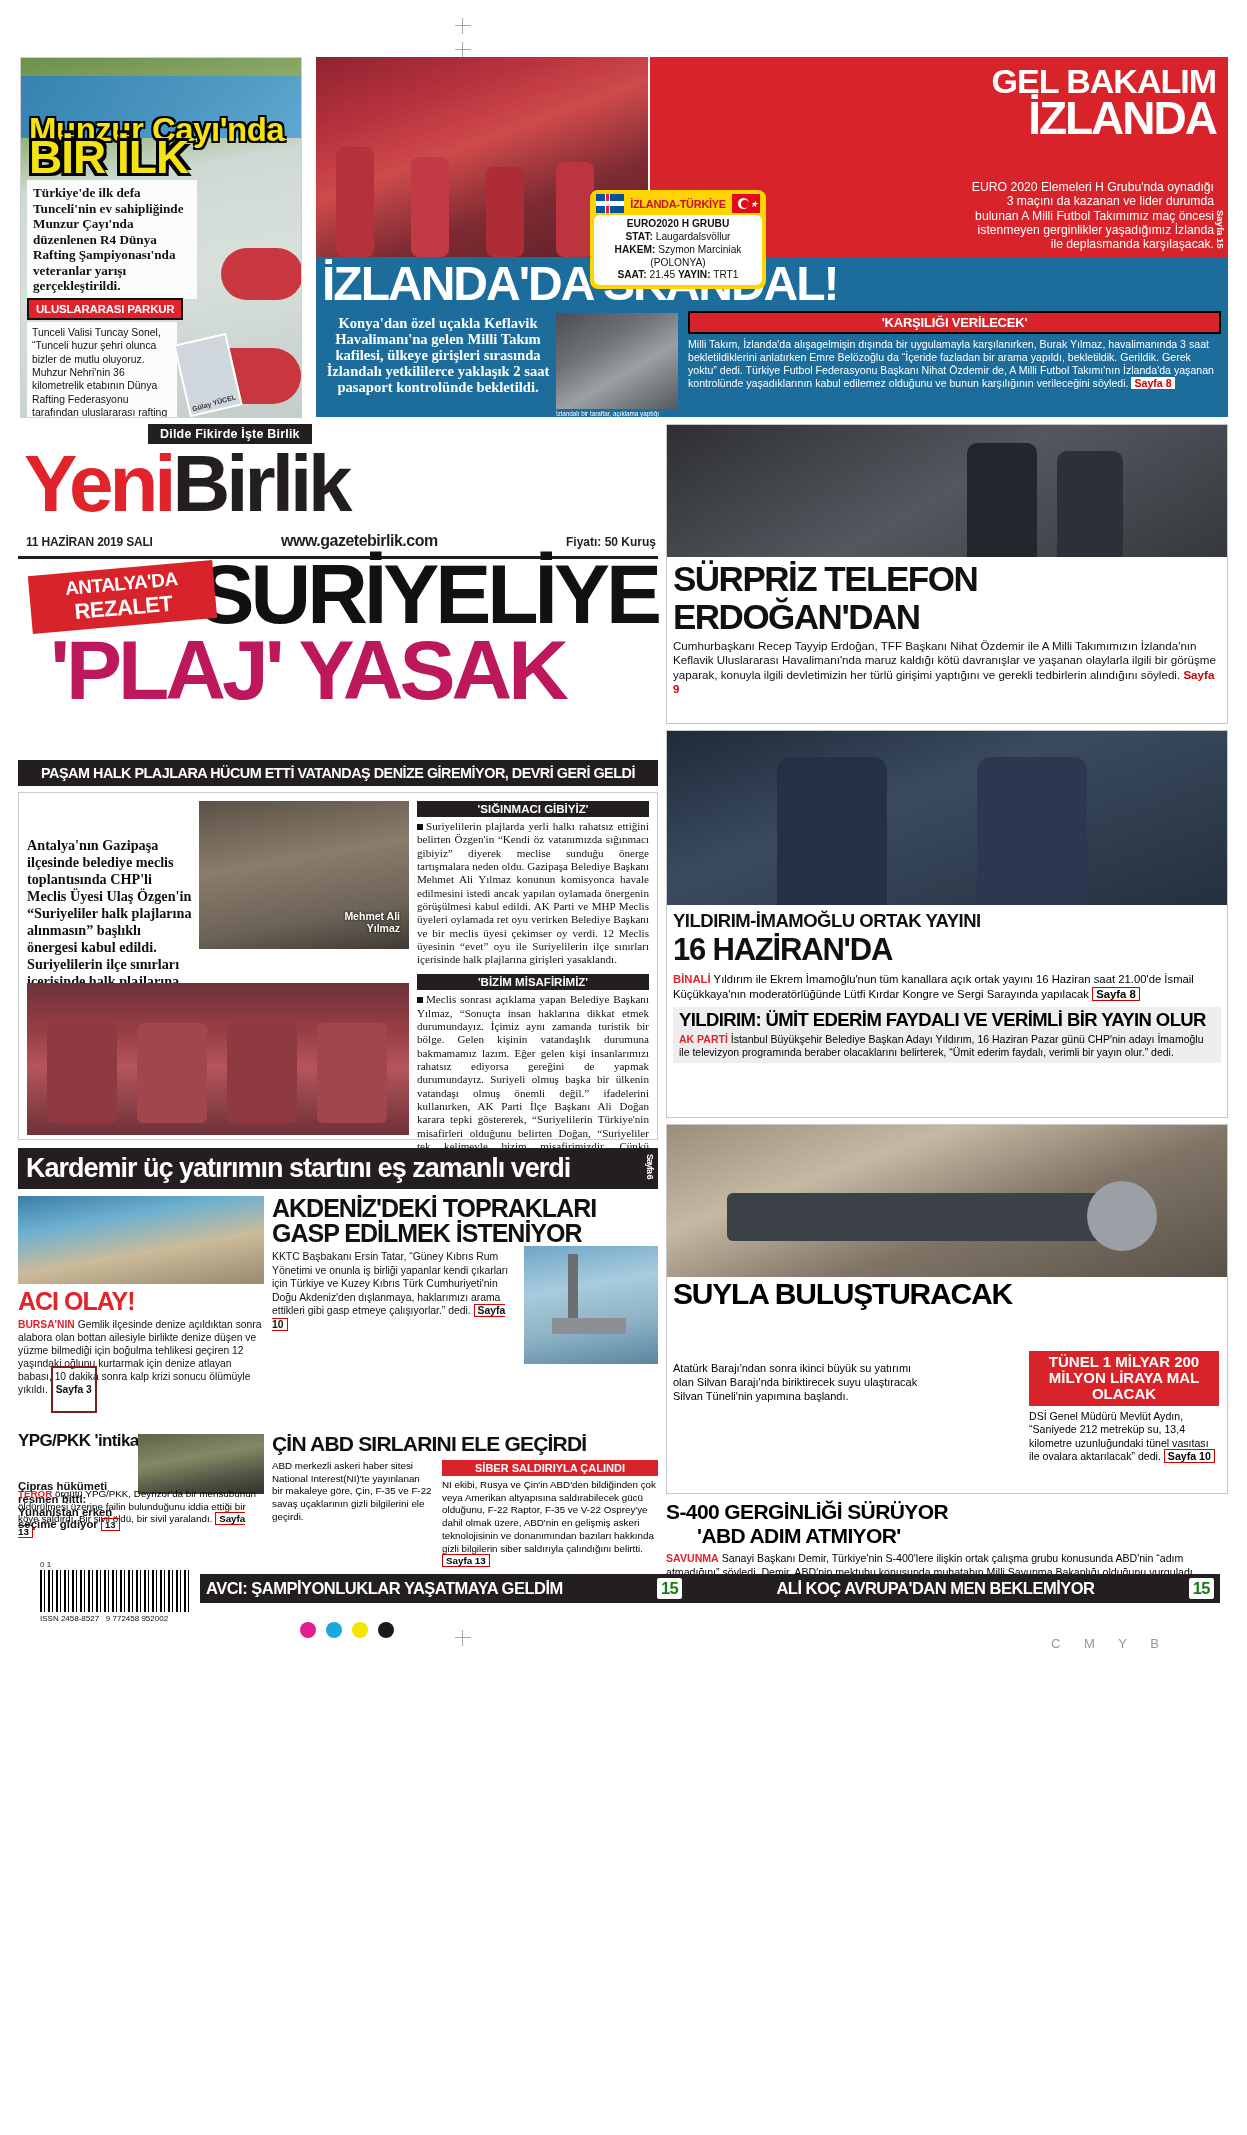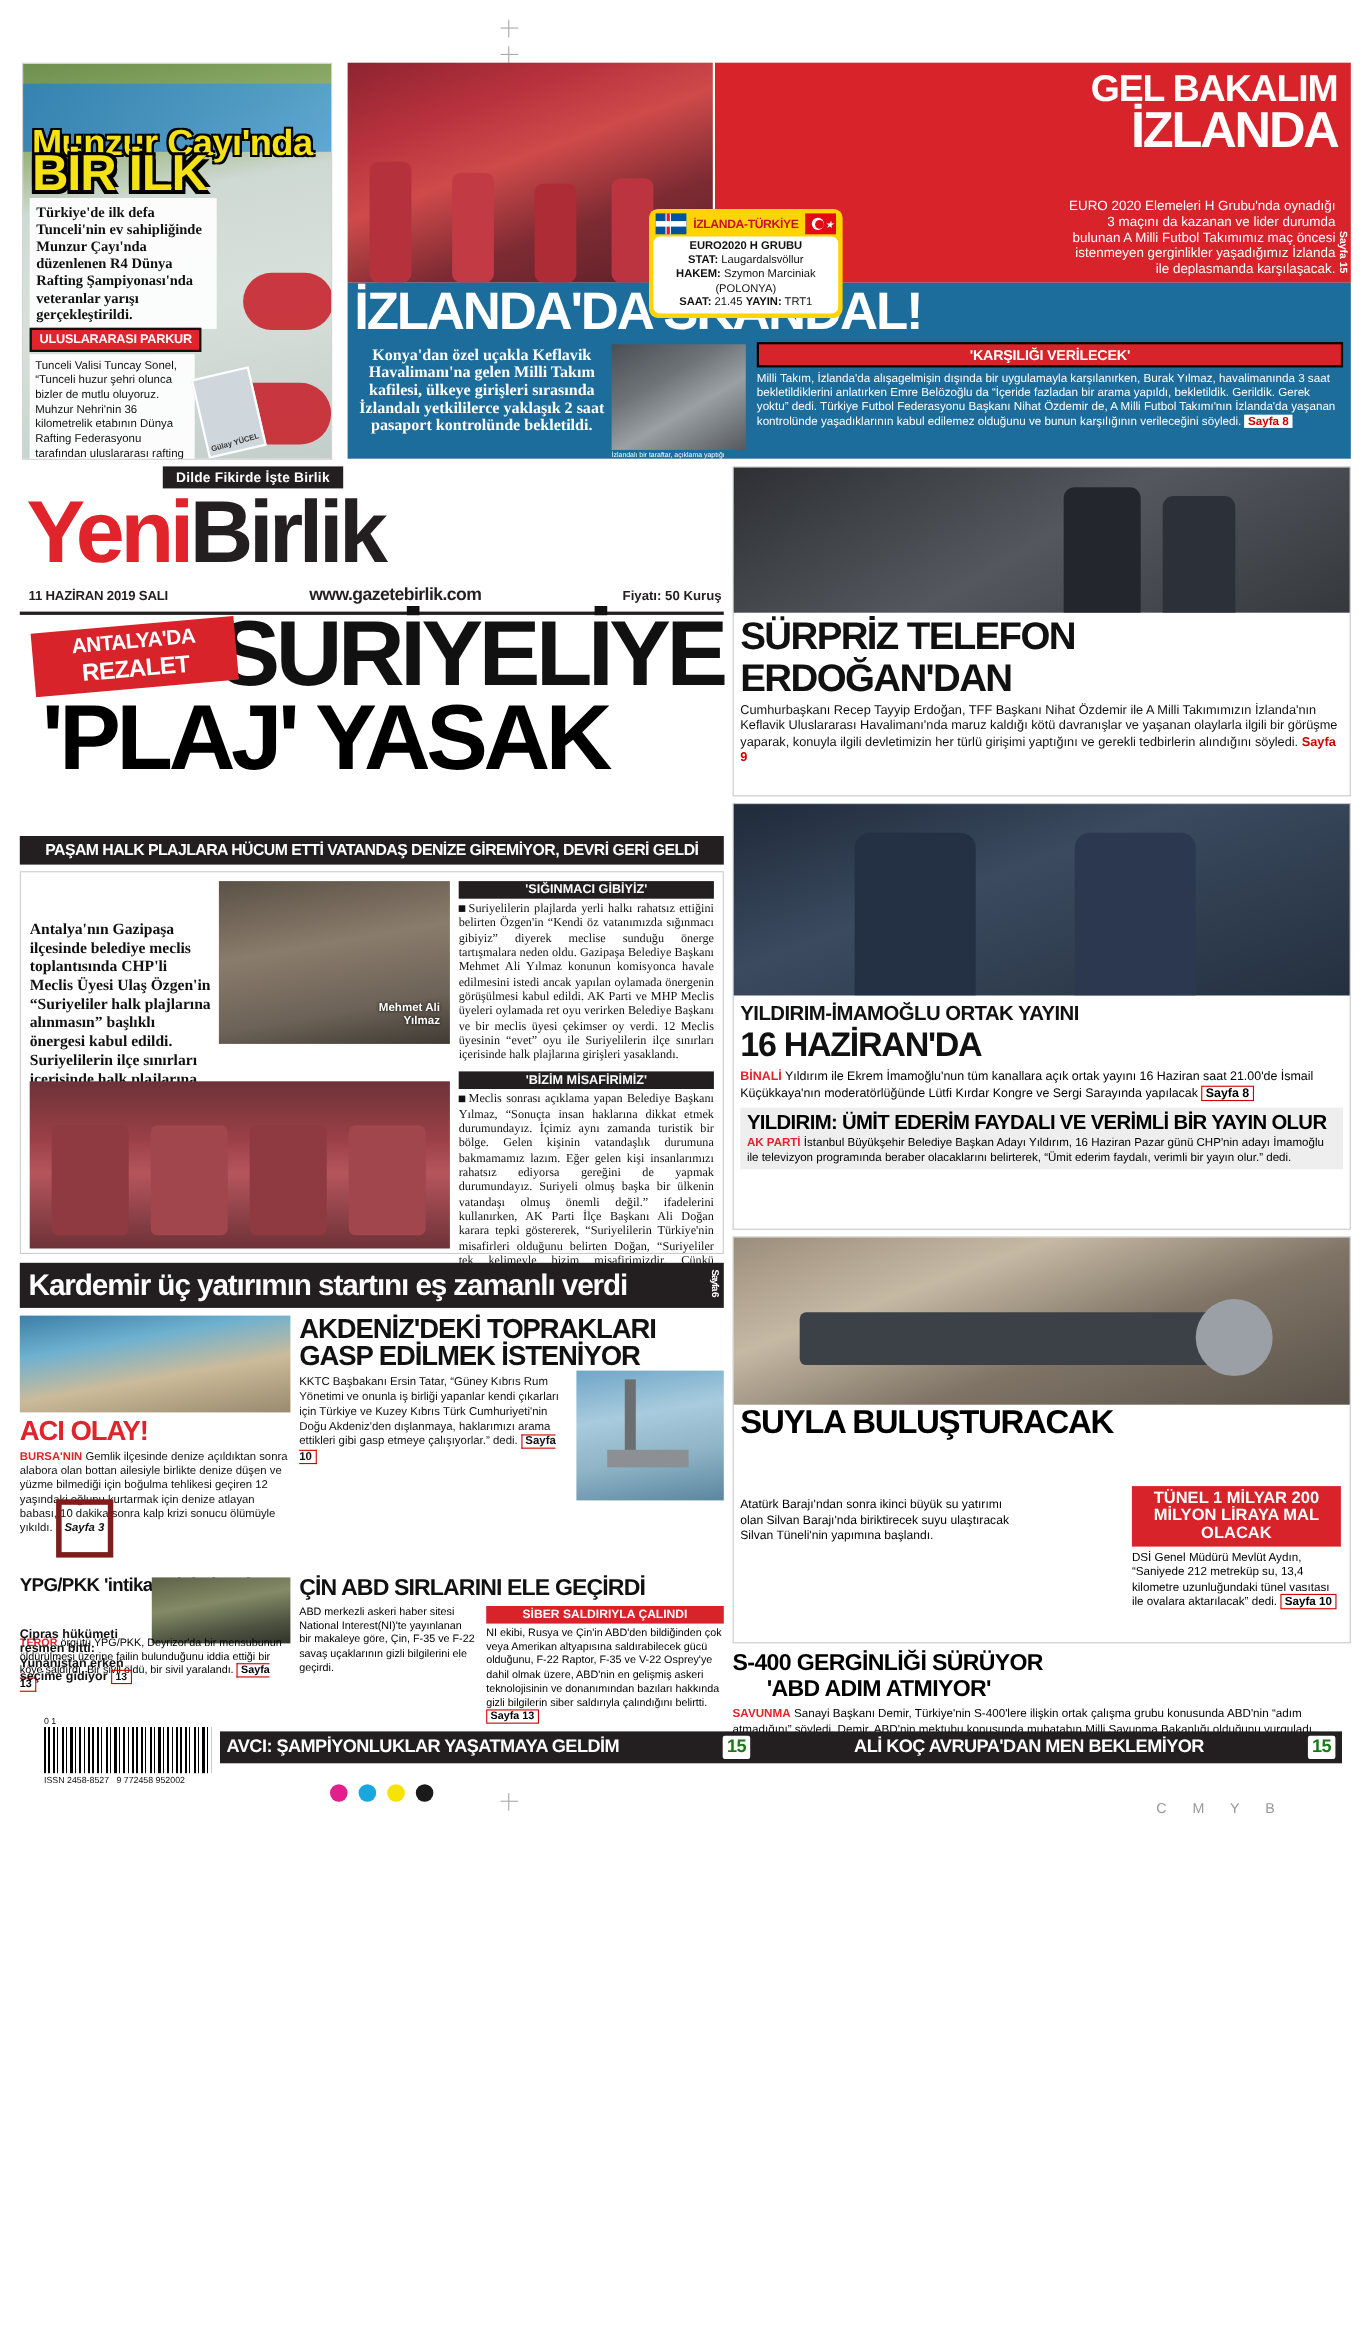--- a/index.html
+++ b/index.html
@@ -104,21 +104,21 @@
   .erdbox .pg { color:#c00; font-weight:bold; }
 
   
   .mainhead { position:absolute; left:18px; top:562px; width:640px; height:200px; }
   .antalya { position:absolute; left:12px; top:6px; width:185px; background:#d8232a; color:#fff; text-align:center;
              transform:rotate(-5deg); padding:5px 4px; z-index:4; }
   .antalya .l1 { font-size:19px; font-weight:bold; letter-spacing:-0.5px; }
   .antalya .l2 { font-size:22px; font-weight:bold; letter-spacing:-0.5px; }
   .mainhead .hl { position:absolute; right:0; top:-4px; width:640px; text-align:right; font-size:84px; font-weight:bold;
                   color:#111; line-height:0.86; letter-spacing:-4px; }
-  .mainhead .hl2 { position:absolute; left:20px; top:72px; font-size:84px; font-weight:bold; color:#000000; line-height:0.86; letter-spacing:-4px;}
+  .mainhead .hl2 { position:absolute; left:32px; top:72px; font-size:84px; font-weight:bold; color:#be185d; line-height:0.86; letter-spacing:-4px;}
   .subbar { position:absolute; left:18px; top:760px; width:640px; background:#231f20; color:#fff; font-size:14.4px;
             font-weight:bold; text-align:center; padding:5px 2px; letter-spacing:-0.5px; }
 
   
   .story { position:absolute; left:18px; top:792px; width:640px; height:348px; border:1px solid #ccc; padding:6px; }
   .story .c1 { position:absolute; left:8px; top:8px; width:166px; font-family:"Liberation Serif", serif; font-size:14.2px;
                line-height:1.2; color:#111; font-weight:bold;margin-top:36px; }
   .story .pimg { position:absolute; left:180px; top:8px; width:210px; height:148px; }
   .story .pname { position:absolute; left:301px; top:118px; width:80px; text-align:right; color:#fff; font-size:10.5px;
                   font-weight:bold; line-height:1.12; text-shadow:0 0 3px #000; }
@@ -133,21 +133,21 @@
   .kardemir { position:absolute; left:18px; top:1148px; width:640px; background:#231f20; color:#fff; padding:5px 8px;
               font-size:27px; font-weight:bold; letter-spacing:-1px; }
   .kardemir .say { position:absolute; right:3px; top:6px; writing-mode:vertical-rl; font-size:9px; font-weight:bold; }
 
   
   .aci { position:absolute; left:18px; top:1196px; width:246px; height:230px; }
   .aci .img { width:100%; height:88px; }
   .aci h4 { color:#e1232c; font-size:25px; font-weight:bold; letter-spacing:-1px; padding-top:3px; }
   .aci p { font-size:10.3px; line-height:1.26; color:#111; padding-top:3px; }
   .aci .lead { color:#e1232c; font-weight:bold; }
-  .aci .pg { border:5px solid #7f1d1d; font-weight:bold; padding:16px 3px;font-style:italic; }
+  .aci .pg { border:2px solid #7f1d1d; font-weight:bold; padding:16px 3px; }
 
   .akdeniz { position:absolute; left:272px; top:1196px; width:386px; height:230px; }
   .akdeniz h4 { font-size:25px; font-weight:bold; color:#111; line-height:0.98; letter-spacing:-1px; }
   .akdeniz .img { position:absolute; right:0; top:50px; width:134px; height:118px; }
   .akdeniz p { position:absolute; left:0; top:54px; width:244px; font-size:10.4px; line-height:1.3; color:#111; }
   .akdeniz .pg { border:1px solid #c00; font-weight:bold; padding:0 3px; }
 
   .ypg { position:absolute; left:18px; top:1432px; width:246px; height:120px; }
   .ypg h4 { font-size:17px; font-weight:bold; color:#111; line-height:1; letter-spacing:-0.6px; }
   .ypg .img { position:absolute; right:0; top:2px; width:126px; height:60px; }

